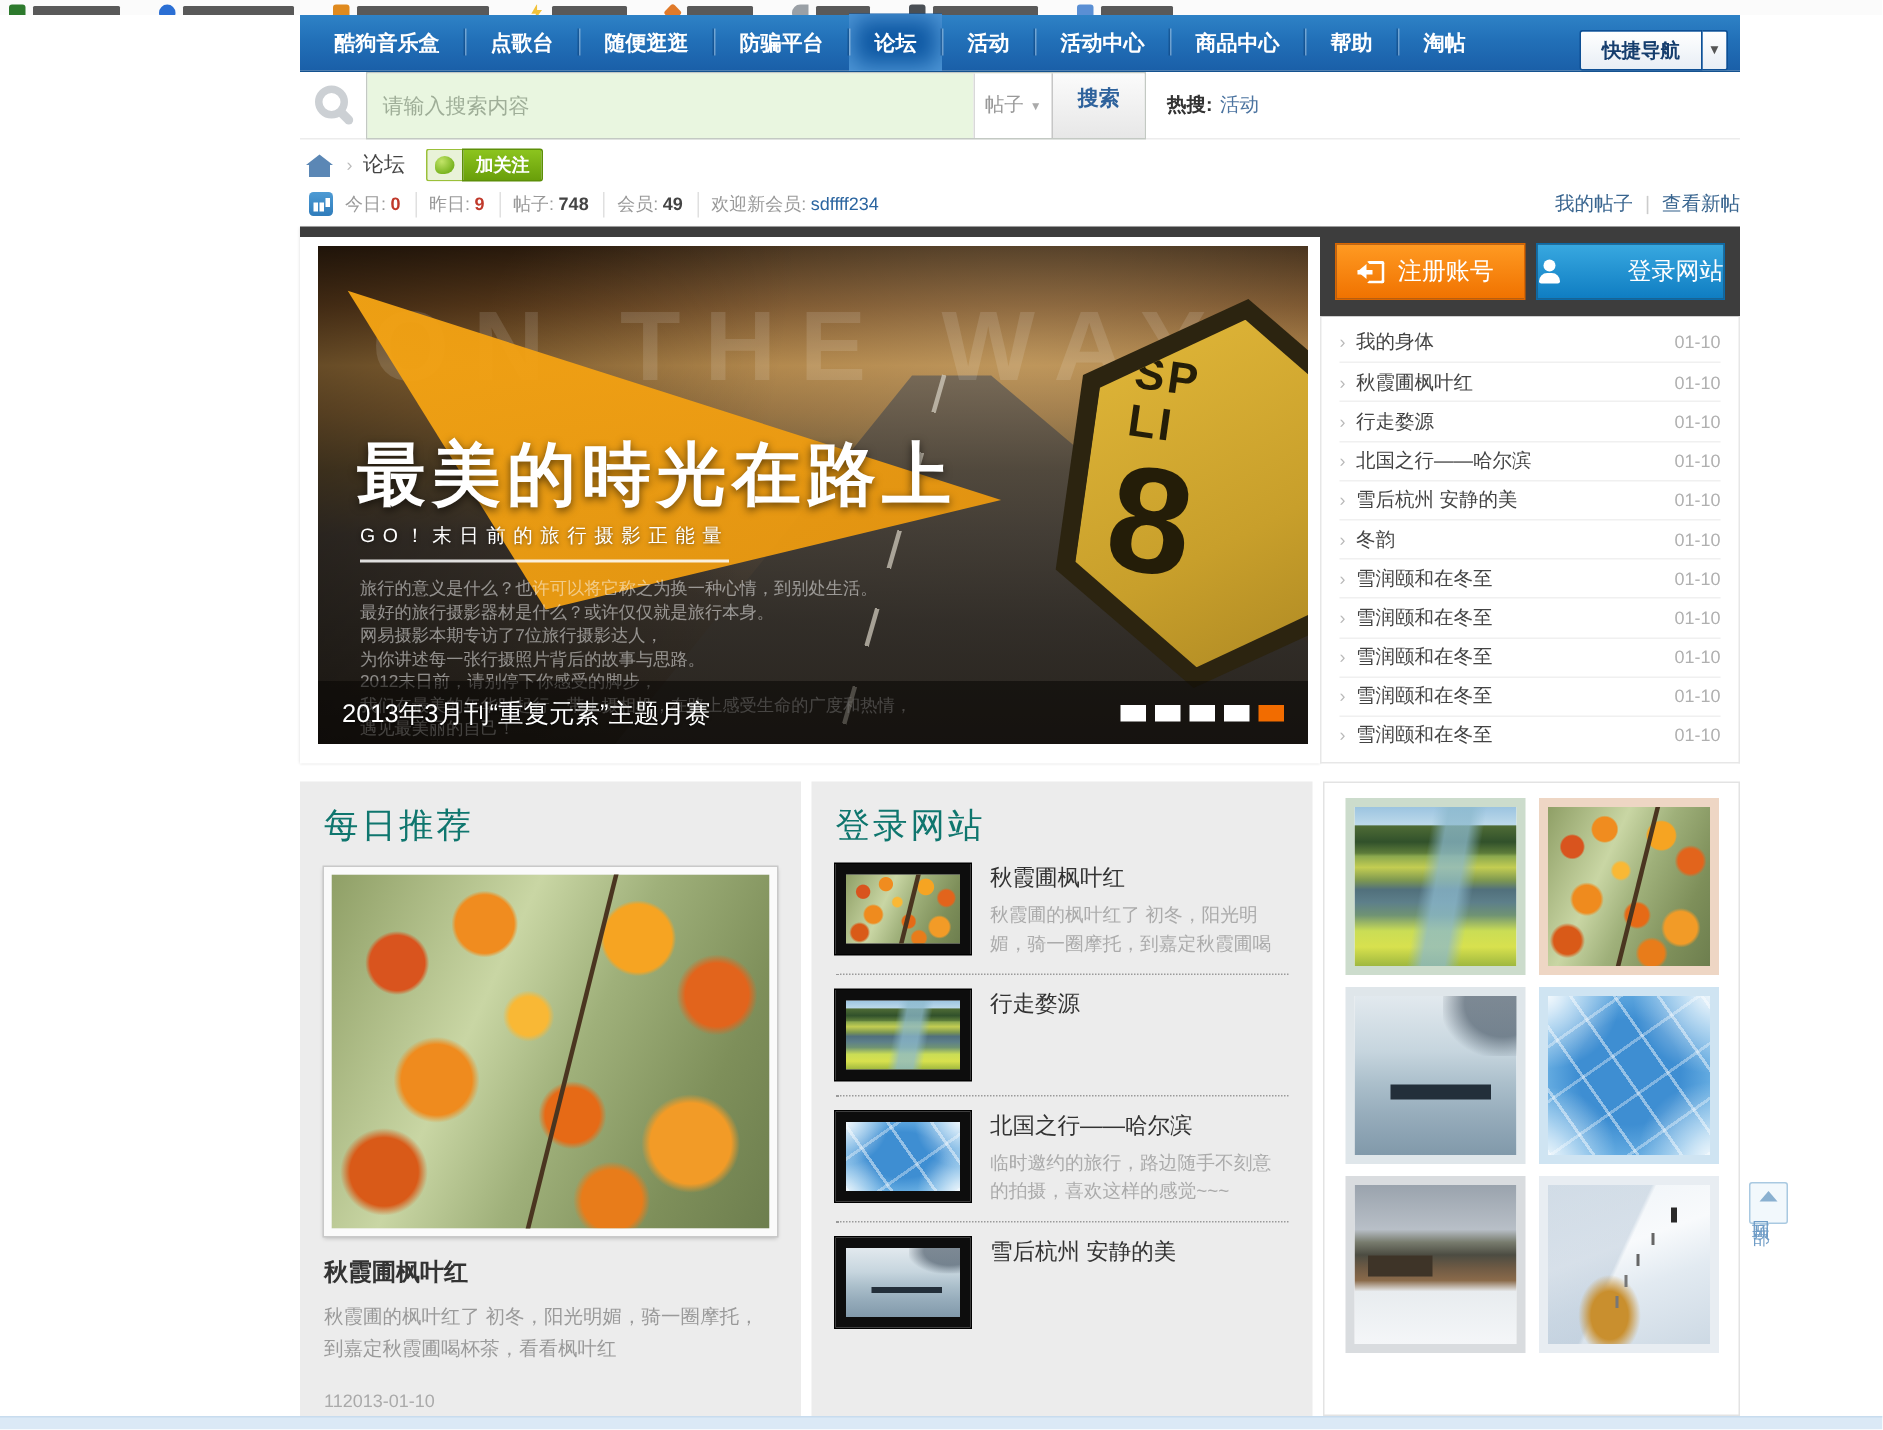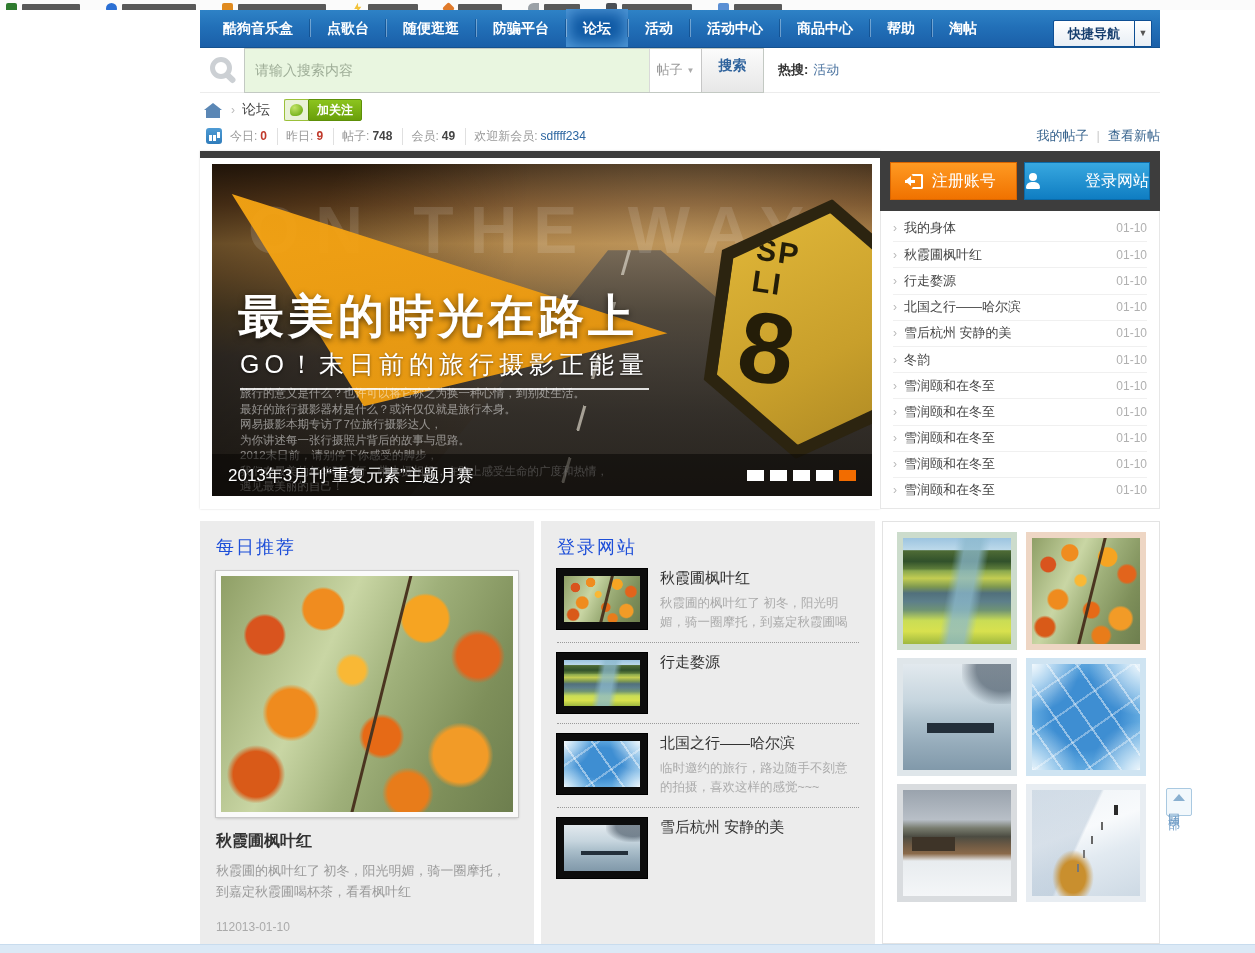--- a/index.html
+++ b/index.html
@@ -110,21 +110,21 @@
   .b-sign { position:absolute; right:-58px; top:34px; width:232px; height:262px; transform:rotate(8deg);
     clip-path:polygon(50% 0,94% 25%,94% 75%,50% 100%,6% 75%,6% 25%); background:#2c2410;
     display:flex; align-items:center; justify-content:center; }
   .b-sign-in { width:204px; height:234px; clip-path:polygon(50% 0,94% 25%,94% 75%,50% 100%,6% 75%,6% 25%);
     background:linear-gradient(145deg,#e3b93a 0%,#c89f2b 60%,#a98522 100%);
     color:#241d08; padding:30px 0 0 34px; }
   .b-sign-in .sl { display:block; font-size:30px; font-weight:bold; letter-spacing:2px; line-height:32px; }
   .b-sign-in .sn { display:block; font-size:100px; font-weight:bold; line-height:96px; margin-left:-4px; }
   .b-title { position:absolute; left:26px; top:122px; color:#fff; font-size:46px; font-weight:bold;
     letter-spacing:4px; text-shadow:0 2px 6px rgba(0,0,0,.6); }
-  .b-sub { position:absolute; left:28px; top:184px; color:#fff; font-size:25px; letter-spacing:5px;
+  .b-sub { position:absolute; left:28px; top:184px; color:#fff; font-size:13px; letter-spacing:5px;
     padding-bottom:7px; border-bottom:2px solid rgba(255,255,255,.85); text-shadow:0 1px 3px rgba(0,0,0,.5); }
   .b-lines { position:absolute; left:28px; top:222px; }
   .b-lines span { display:block; font-size:11.5px; line-height:15.5px; color:rgba(255,255,255,.5); }
   .b-caption { position:absolute; left:0; bottom:0; width:100%; height:42px; background:rgba(8,6,4,.55);
     display:flex; align-items:center; padding:0 16px; }
   .b-caption a { color:#fff; font-size:17px; text-decoration:none; cursor:pointer; text-shadow:0 1px 2px rgba(0,0,0,.6); }
   .b-dots { margin-left:auto; display:flex; gap:6px; }
   .b-dots .dot { width:17px; height:11px; background:#fff; cursor:pointer; }
   .b-dots .dot.active { background:#f26c00; }
 
@@ -145,21 +145,21 @@
   .side-list li { height:26.2px; display:flex; align-items:center; border-top:1px solid #f0f0f0; }
   .side-list li:first-child { border-top:none; }
   .side-list .chev { color:#b9b9b9; font-size:12px; margin-right:7px; }
   .side-list .chev::before { content:'›'; }
   .side-list a { color:#444; font-size:13px; text-decoration:none; flex:1; white-space:nowrap; overflow:hidden; cursor:pointer; }
   .side-list .d { color:#b0b0b0; font-size:12px; }
 
   
   .bottom { margin-top:12px; display:flex; justify-content:space-between; height:423px; }
   .card { background:#ececec; width:334px; padding:14px 16px; }
-  .card h3 { font-size:18px; color:#1d4ed8; font-weight:normal; letter-spacing:2px; }
+  .card h3 { font-size:23px; color:#0f766e; font-weight:normal; letter-spacing:2px; }
   .daily-photo { margin-top:12px; width:302px; height:246px; border:5px solid #fafafa;
     box-shadow:0 0 0 1px #c9c9c9, 0 1px 3px rgba(0,0,0,.25); cursor:pointer; position:relative; overflow:hidden; }
   .daily-title { margin-top:14px; font-size:16px; font-weight:bold; color:#333; cursor:pointer; }
   .daily-desc { margin-top:8px; font-size:13px; line-height:21px; color:#9a9a9a; }
   .daily-date { margin-top:18px; font-size:12px; color:#aaa; }
 
   .past-item { display:flex; gap:13px; padding:10px 0; border-bottom:1px dotted #9a9a9a; }
   .past-item:last-child { border-bottom:none; }
   .past-thumb { width:90px; height:60px; border:7px solid #0d0d0d; outline:1px solid #000; flex:none;
     cursor:pointer; position:relative; overflow:hidden; }

